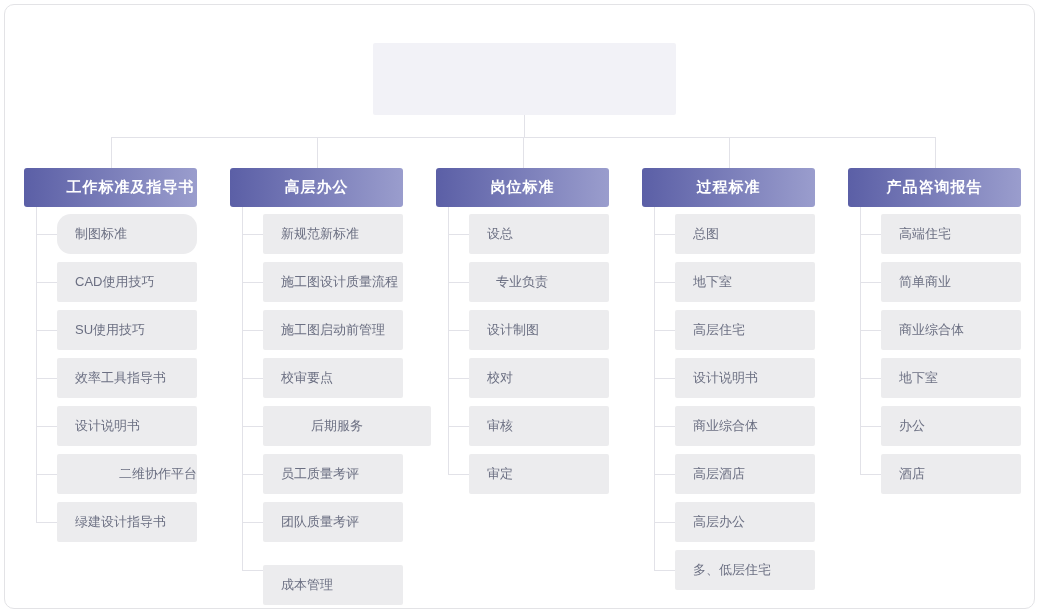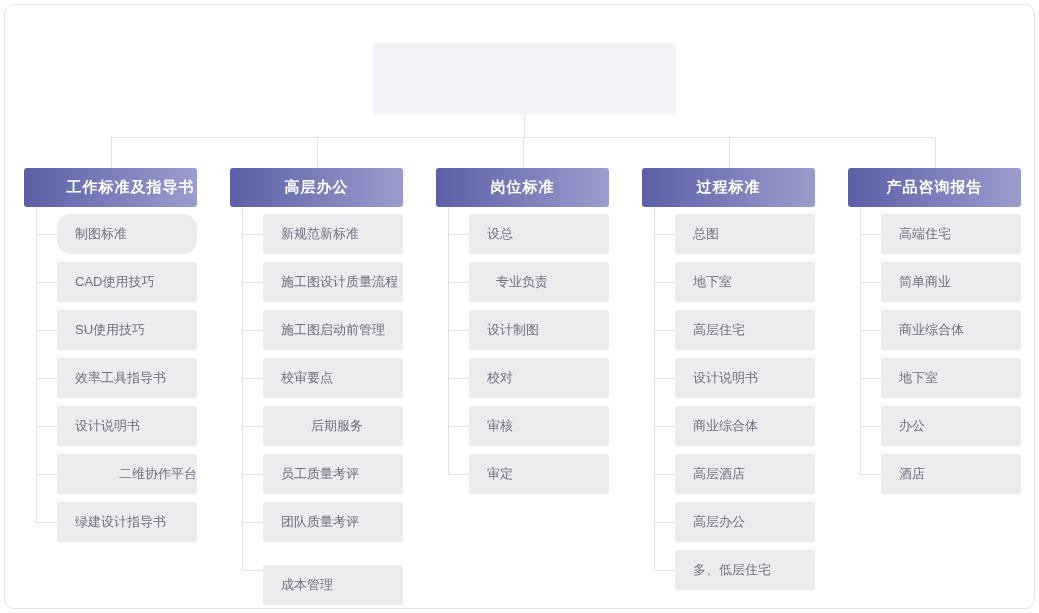--- a/index.html
+++ b/index.html
@@ -163,21 +163,21 @@
       </div>
       <div class="conn conn-h" style="left: 237px; top: 325px; width: 21px; height: 1px;"></div>
       <div class="leaf" style="left: 258px; top: 305px; width: 140px;">
         <span class="leaf-label">施工图启动前管理</span>
       </div>
       <div class="conn conn-h" style="left: 237px; top: 373px; width: 21px; height: 1px;"></div>
       <div class="leaf" style="left: 258px; top: 353px; width: 140px;">
         <span class="leaf-label">校审要点</span>
       </div>
       <div class="conn conn-h" style="left: 237px; top: 421px; width: 21px; height: 1px;"></div>
-      <div class="leaf" style="left: 258px; top: 401px; width: 140px; padding-left: 48px;">
+      <div class="leaf" style="left: 258px; top: 401px; width: 168px; padding-left: 48px;">
         <span class="leaf-label">后期服务</span>
       </div>
       <div class="conn conn-h" style="left: 237px; top: 469px; width: 21px; height: 1px;"></div>
       <div class="leaf" style="left: 258px; top: 449px; width: 140px;">
         <span class="leaf-label">员工质量考评</span>
       </div>
       <div class="conn conn-h" style="left: 237px; top: 517px; width: 21px; height: 1px;"></div>
       <div class="leaf" style="left: 258px; top: 497px; width: 140px;">
         <span class="leaf-label">团队质量考评</span>
       </div>

